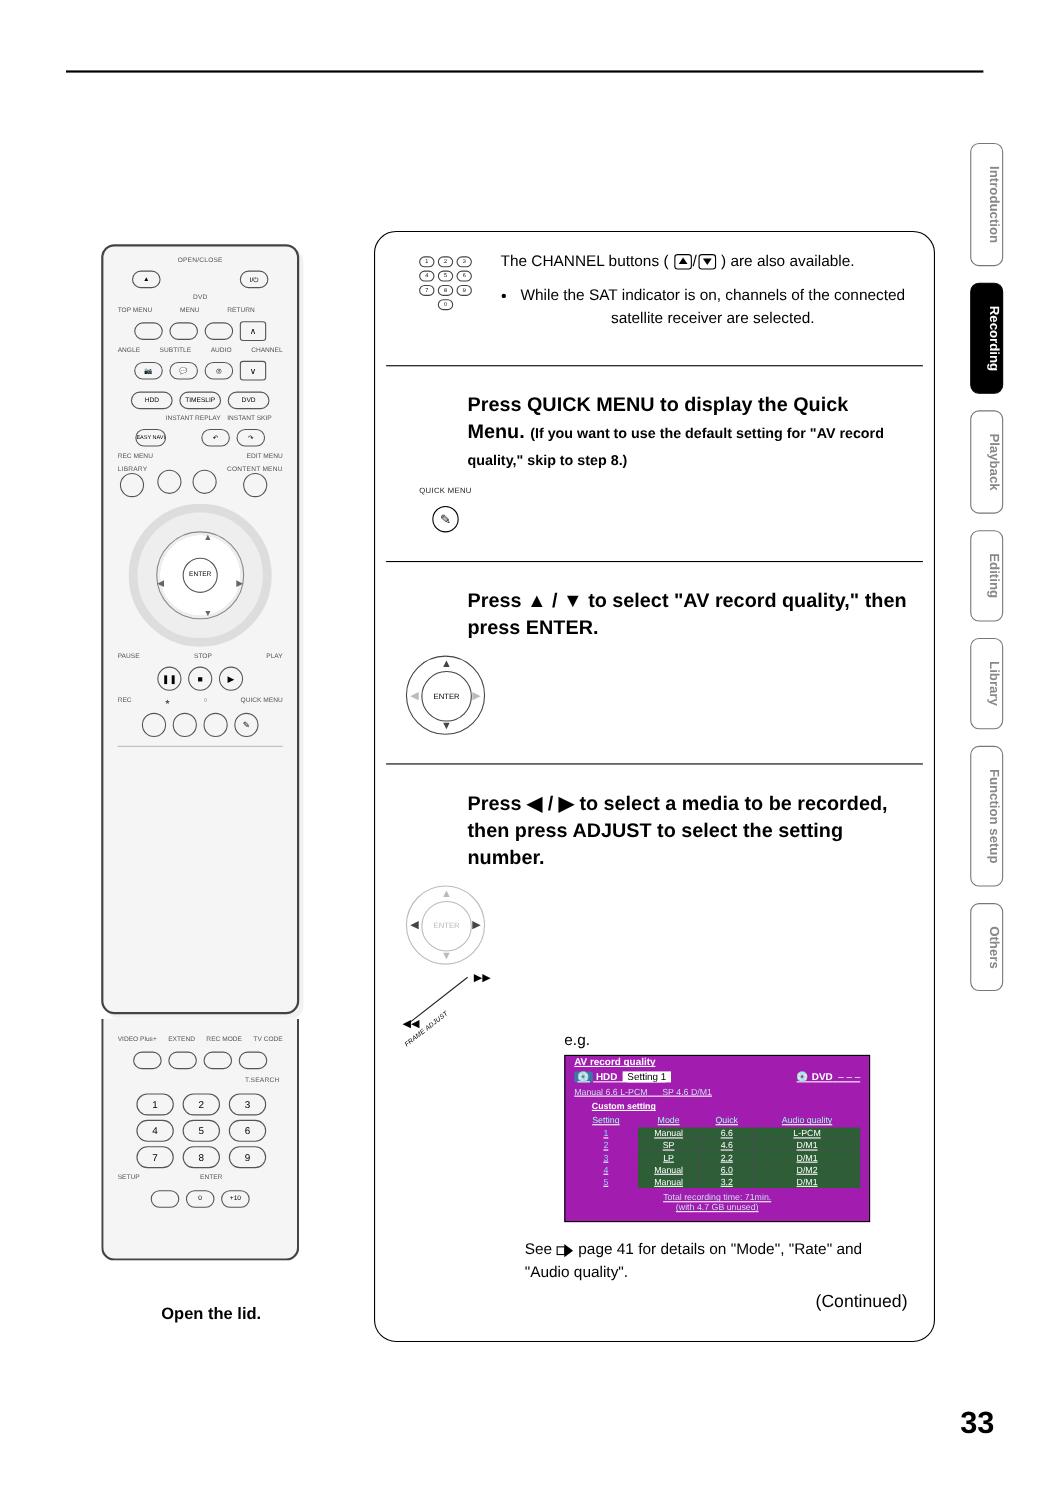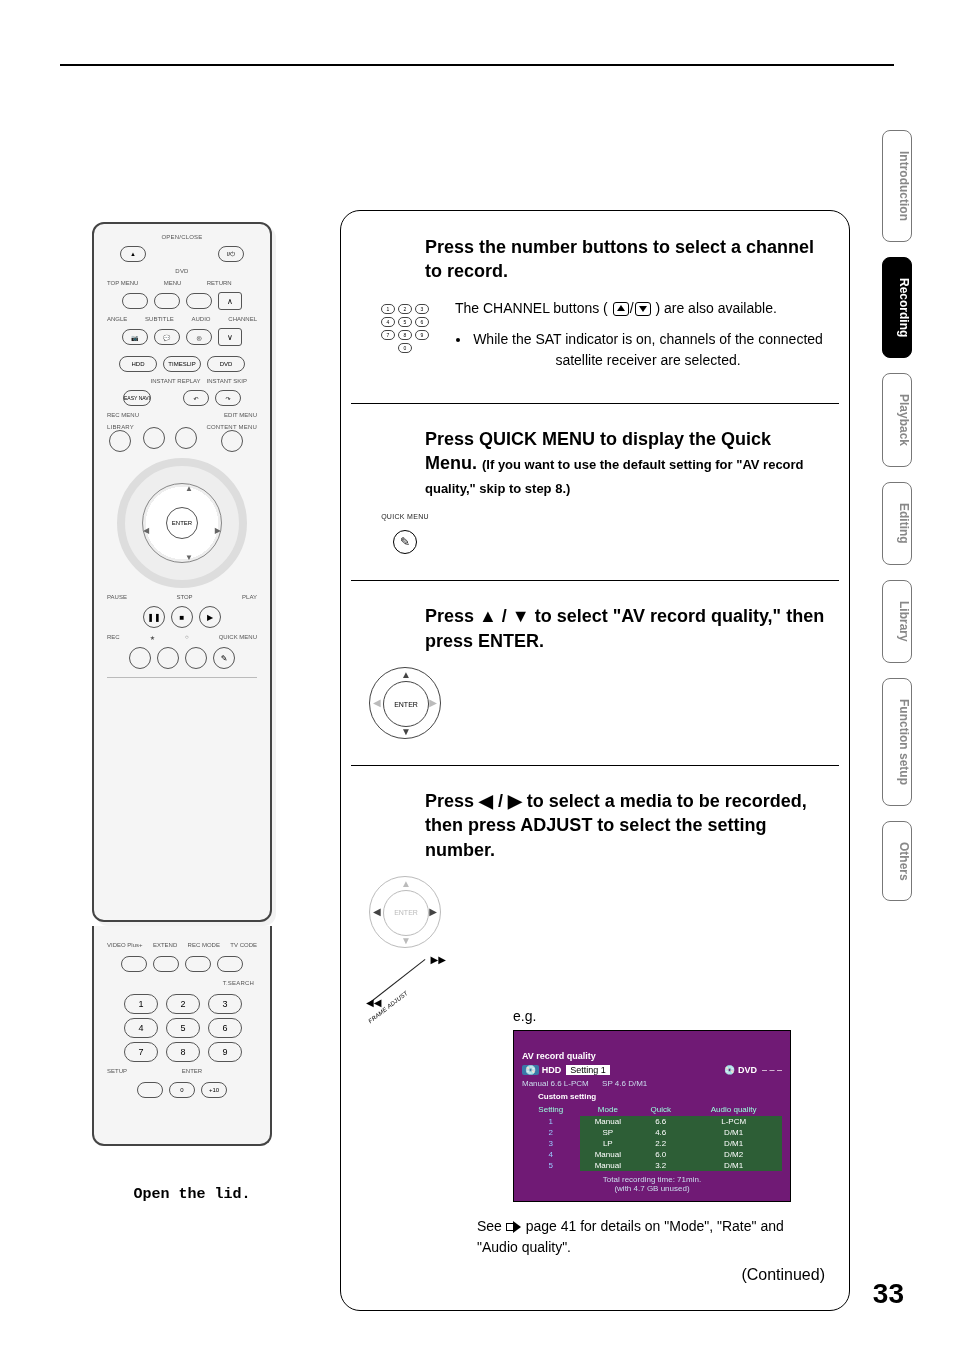--- a/index.html
+++ b/index.html
@@ -157,25 +157,26 @@
     position:absolute; font-size:10px; color:#000;
   }
   .frame-adj-endL { left:-4px; bottom:0px; }
   .frame-adj-endR { right:-6px; top:-4px; }
 
   
   .eg-label { font-size: 14px; margin: 0 0 6px 148px; }
   .rec-table-wrap {
     margin-left: 148px;
     width: 260px;
-    background: #701a75;
+    background: #a21caf;
     color: #fff;
-    padding: 20px 8px 8px;
+    padding: 0 8px 8px;
     font-size: 9px;
     border: 1px solid #000;
+    text-decoration: underline;
   }
   .rt-title { font-size: 9px; font-weight: bold; color:#fff; margin-bottom:4px;}
   .rt-top {
     display:flex; justify-content:space-between; align-items:center; margin-bottom:4px;
   }
   .rt-top .box { background:#fff; color:#000; padding:0 4px; }
   .rt-sub1 { font-size:8px; color:#cde; margin-bottom:3px;}
   .rt-custom { font-weight:bold; font-size:8px; margin:4px 16px 2px;}
   .rt-grid { width:100%; border-collapse: collapse; font-size:8px;}
   .rt-grid th { color:#9fd; font-weight:normal; text-align:center; padding:2px 3px;}
@@ -229,21 +230,21 @@
   .rf-mid-ring {
     width: 78px; height:78px; border:1px solid #888; border-radius:50%;
     display:flex;align-items:center;justify-content:center;
   }
   .rf-enter { width:30px; height:30px; border:1px solid #555; border-radius:50%; font-size:6px; display:flex;align-items:center;justify-content:center;}
   .rf-ring-arrow { position:absolute; font-size:8px; color:#666;}
   .rfa-u{top:18px;left:60px;} .rfa-d{bottom:18px;left:60px;} .rfa-l{left:18px;top:60px;} .rfa-r{right:18px;top:60px;}
   .rf-numpad { display:grid; grid-template-columns:repeat(3,32px); grid-auto-rows:18px; gap:6px 10px; justify-content:center;}
   .rf-numpad .rf-pill { min-width:32px; height:18px; font-size:9px; border-radius:10px;}
   .rf-hr { width:150px; height:1px; background:#bbb; margin:2px 0;}
-  .remote-open-lid { text-align:center; font-weight:bold; font-size:15px; margin-top:40px;font-family:Liberation Mono, monospace;}
+  .remote-open-lid { text-align:center; font-weight:bold; font-size:15px; margin-top:40px;}
   .lid-area {
     margin-top:4px;
     width:180px; height:220px; border:2px solid #444; border-top:0; border-radius:0 0 12px 12px;
     background:#f5f5f5; box-sizing:border-box; padding:16px 8px 8px; display:flex; flex-direction:column; align-items:center; gap:8px;
   }
   .label-row { display:flex; gap:6px; justify-content:space-between; width:150px; font-size:6px; color:#555;}
   .page-number {
     position: absolute;
     right: 50px;
     bottom: 40px;
@@ -408,21 +409,20 @@
         <div class="rf-pill">+10</div>
       </div>
     </div>
 
     <div class="remote-open-lid">Open the lid.</div>
   </div>
 
   <div class="steps">
 
     <div class="step">
-      <h2>Press the number buttons to select a channel to record.</h2>
       <div class="body-row">
         <div class="illus">
           <div class="numpad">
             <div class="pill">1</div>
             <div class="pill">2</div>
             <div class="pill">3</div>
             <div class="pill">4</div>
             <div class="pill">5</div>
             <div class="pill">6</div>
             <div class="pill">7</div>

